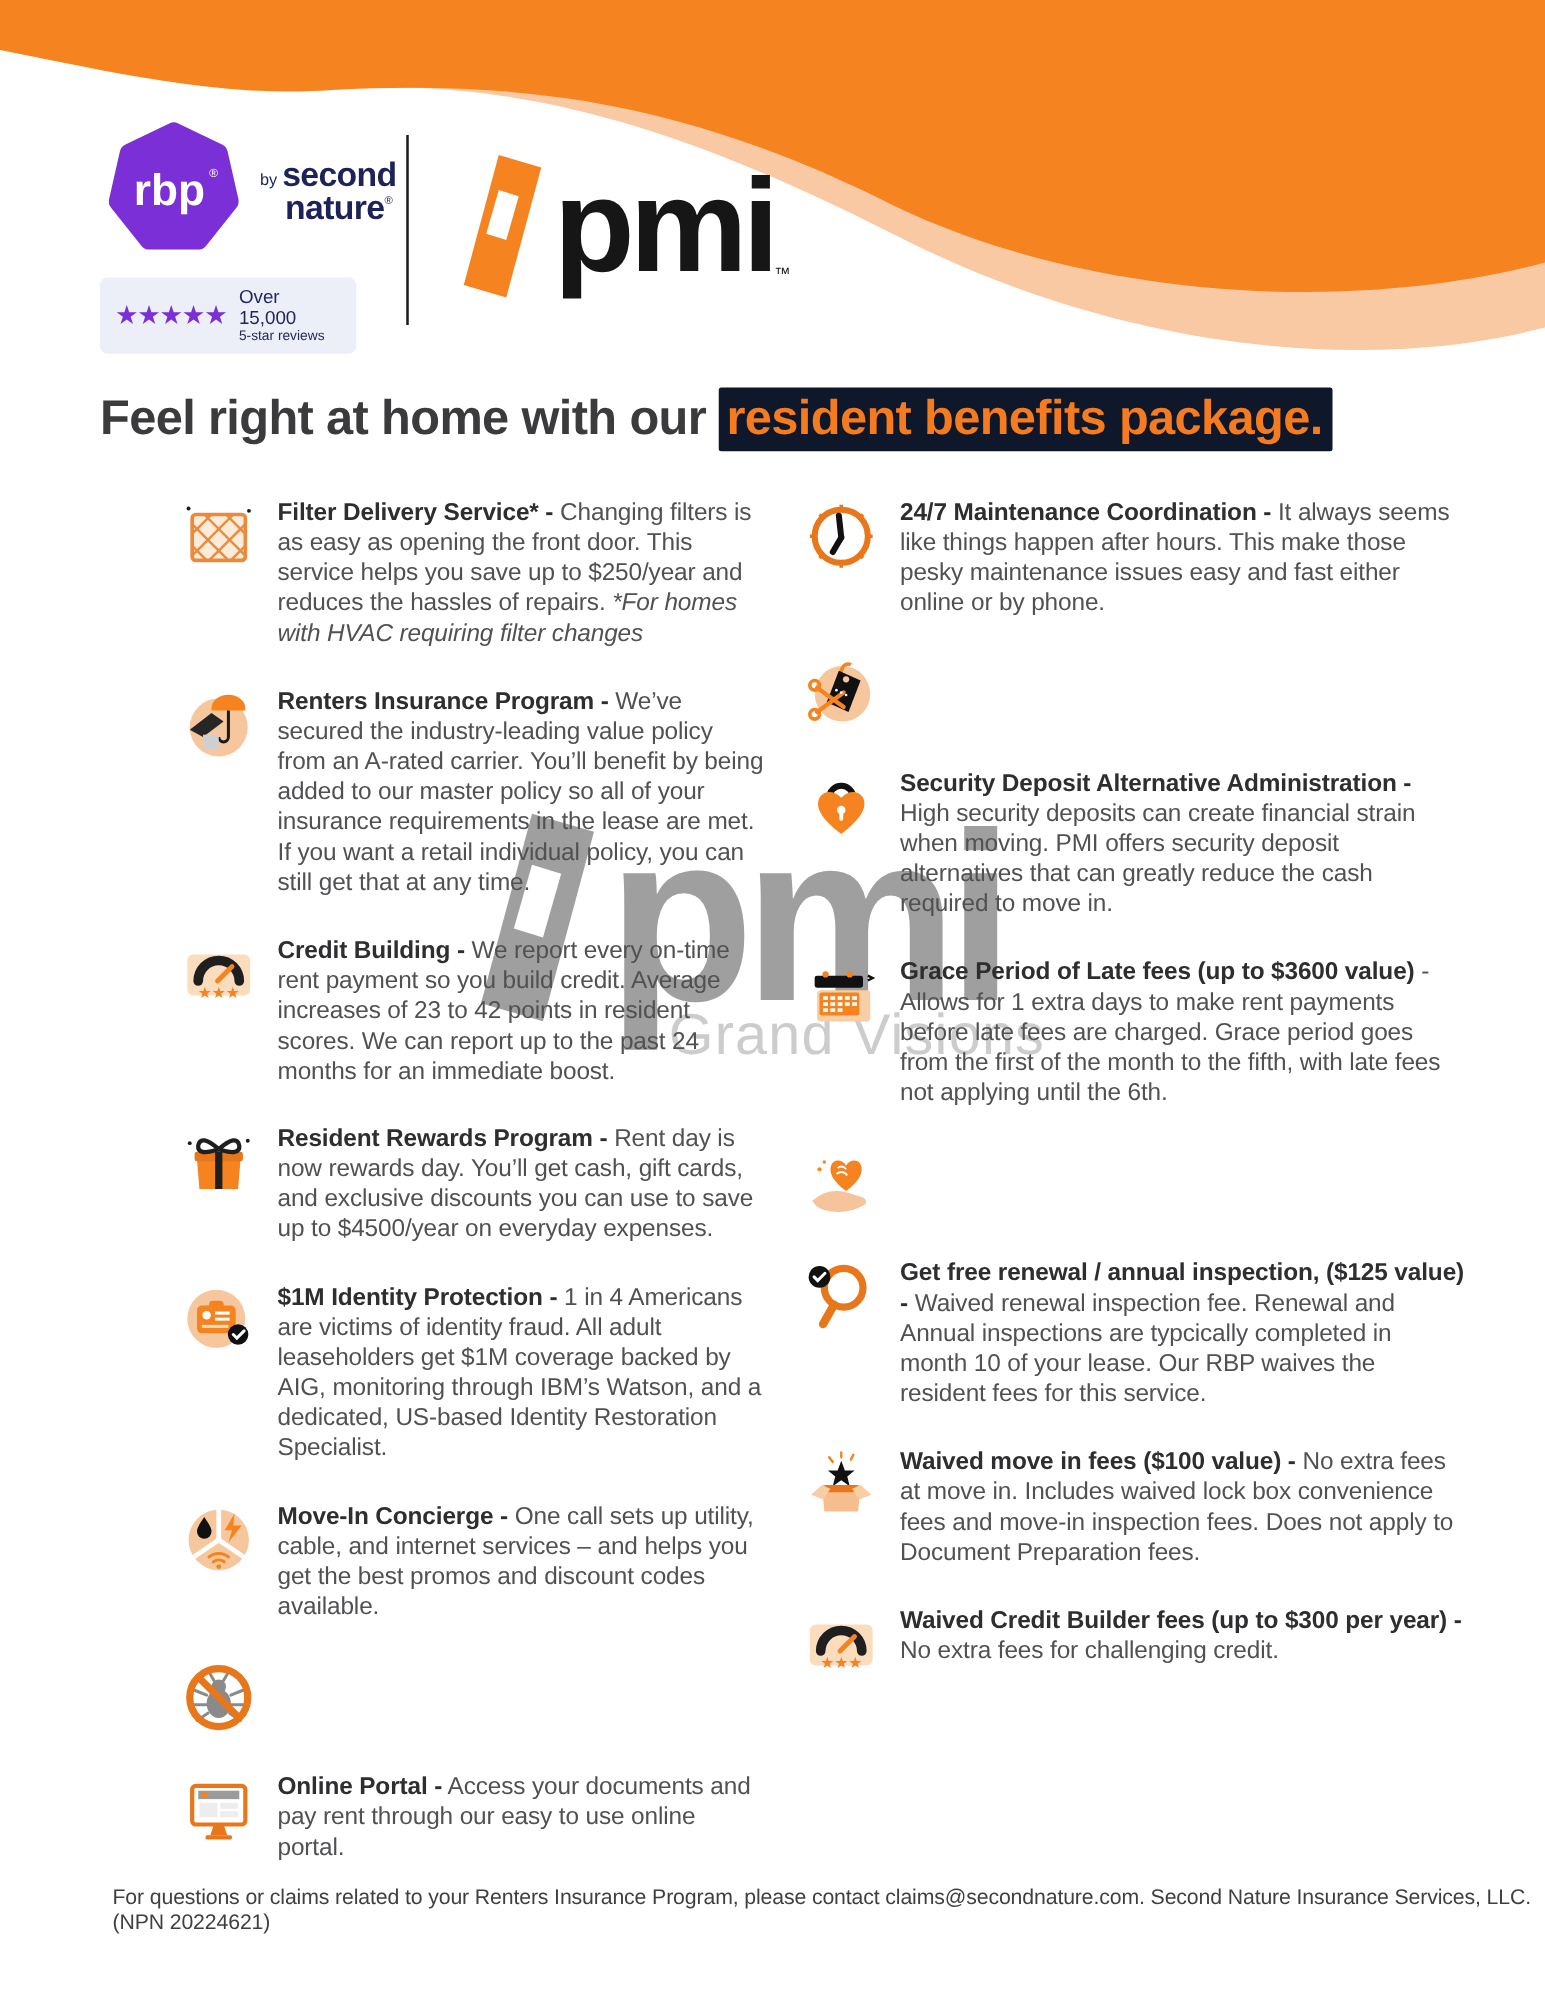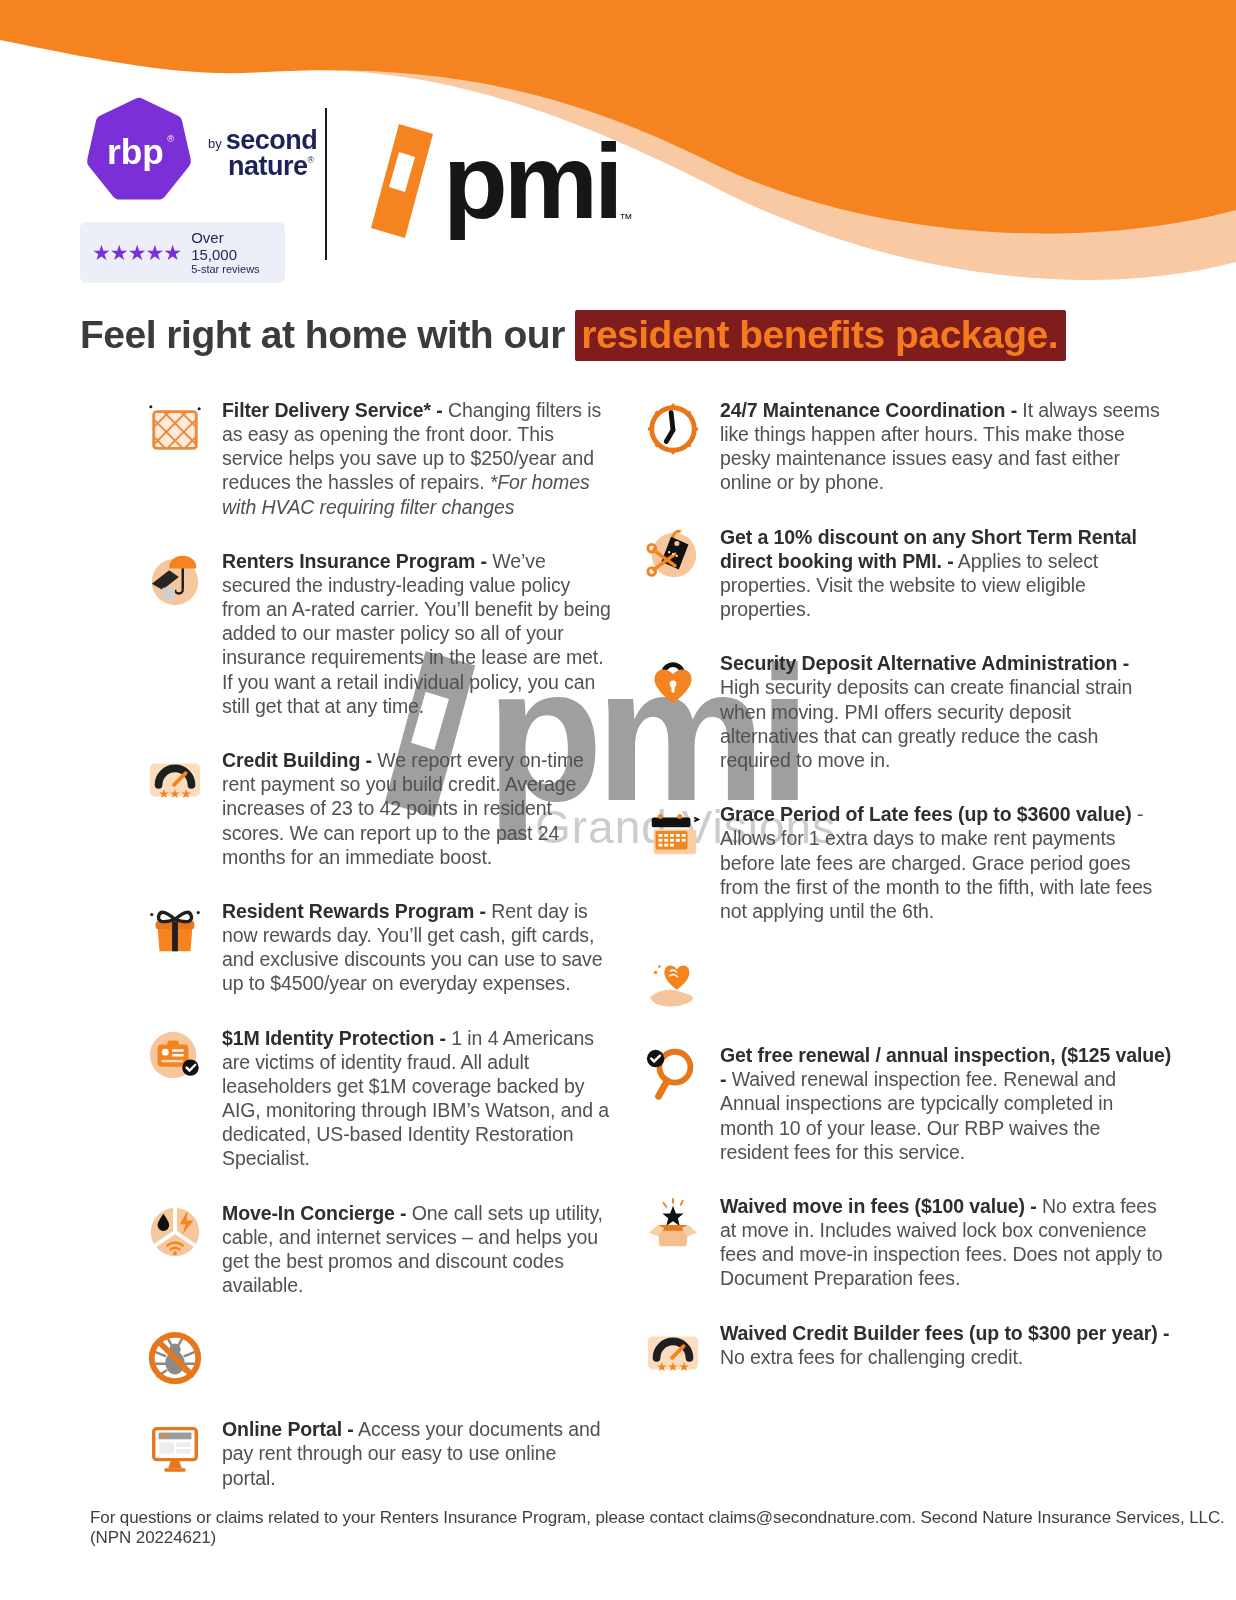--- a/index.html
+++ b/index.html
@@ -26,21 +26,21 @@
   .rev-lines b{font-size:15px;font-weight:400;font-style:normal;}
   .rev-lines i{font-size:11px;font-style:normal;}
   .vdiv{width:2px;background:#1a1a1a;height:152px;margin:16px 42px 0 40px;}
   .pmi-block{display:flex;align-items:center;margin-top:30px;}
   .pmi-mark{width:66px;height:118px;margin-right:8px;}
   .pmi-word{font-size:106px;font-weight:800;color:#161616;letter-spacing:-4px;line-height:0.85;}
   .pmi-tm{font-size:13px;color:#161616;align-self:flex-end;padding-bottom:14px;}
   
   h1.title{position:relative;z-index:2;margin:30px 0 0 80px;font-size:39px;font-weight:600;letter-spacing:-0.5px;line-height:1.15;}
   .t-dark{color:#3B3B3D;}
-  .t-orange{color:#F47B1F;font-weight:800;background:#7f1d1d;padding:3px 8px 5px 6px;border-radius:2px;}
+  .t-orange{color:#F47B1F;font-weight:800;background:#0f172a;padding:3px 8px 5px 6px;border-radius:2px;}
   
   .watermark{position:absolute;left:380px;top:648px;z-index:0;opacity:0.82;}
   .wm-row{display:flex;align-items:center;}
   .wm-mark{width:100px;height:172px;margin-right:6px;}
   .wm-word{font-size:192px;font-weight:800;color:#8A8A8A;letter-spacing:-8px;line-height:0.8;}
   .wm-sub{font-size:46px;color:#C2C2C2;margin:-20px 0 0 155px;letter-spacing:1px;}
   
   .cols{position:relative;z-index:2;display:flex;gap:28px;padding:40px 0 0 80px;justify-content:center;}
   .col{display:flex;flex-direction:column;gap:30px;}
   .col.left{width:470px;}
@@ -275,21 +275,20 @@
           </g>
           <circle cx="8" cy="22" r="4" stroke="#F5831F" stroke-width="3" fill="none"></circle>
           <circle cx="8" cy="46" r="4" stroke="#F5831F" stroke-width="3" fill="none"></circle>
           <g fill="#ffffff">
               <circle cx="26" cy="26" r="1.1"></circle>
               <circle cx="30" cy="28" r="1.1"></circle>
               <circle cx="34" cy="30" r="1.1"></circle>
             </g>
         </svg>
       </span>
-      <p><strong>Get a 10% discount on any Short Term Rental direct booking with PMI. -</strong> <span>Applies to select properties. Visit the website to view eligible properties.</span></p>
     </div>
 
     <div class="item">
       <span class="icon">
         <svg width="58" height="58" viewBox="0 0 60 60">
           <path d="M20,22 a10,10 0 0 1 20,0" stroke="#111111" stroke-width="5" fill="none"></path>
           <path d="M30,52 C14,40 8,30 12,22 C15,16 24,15 30,22 C36,15 45,16 48,22 C52,30 46,40 30,52 Z" fill="#F5831F"></path>
           <circle cx="30" cy="32" r="3.5" fill="#ffffff"></circle>
           <rect x="28.4" y="34" width="3.2" height="7" rx="1.5" fill="#ffffff"></rect>
         </svg>

